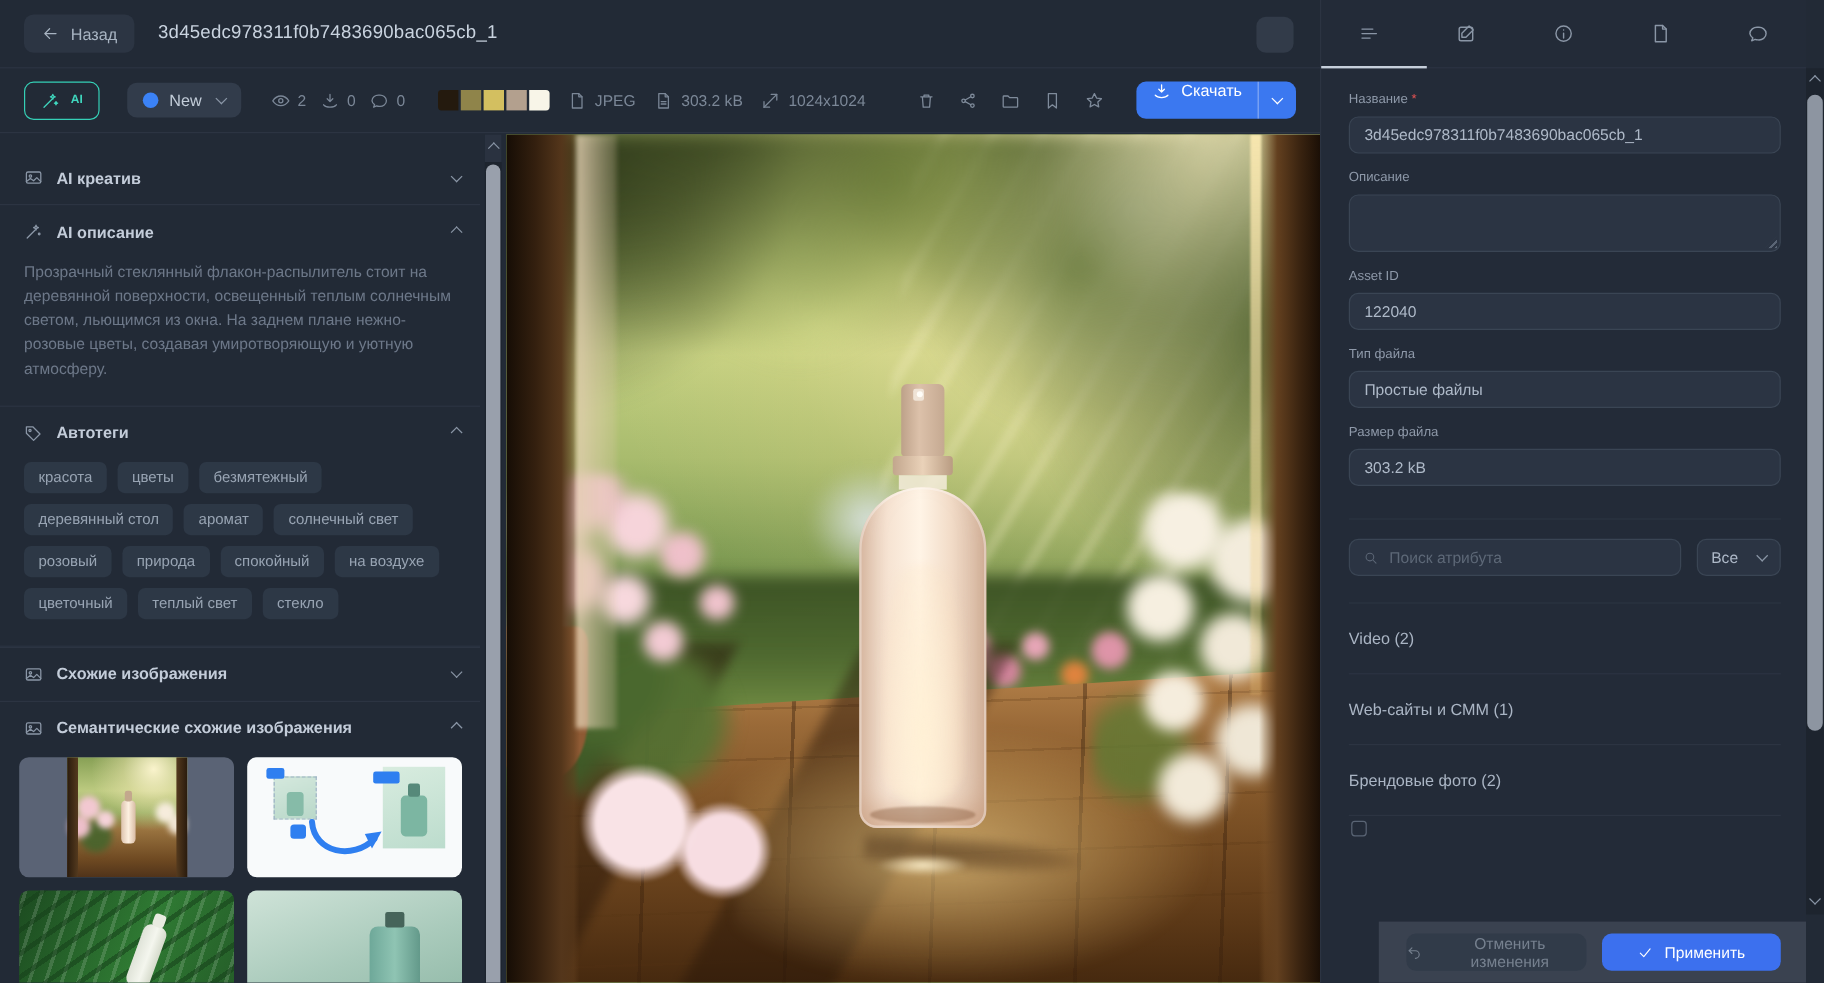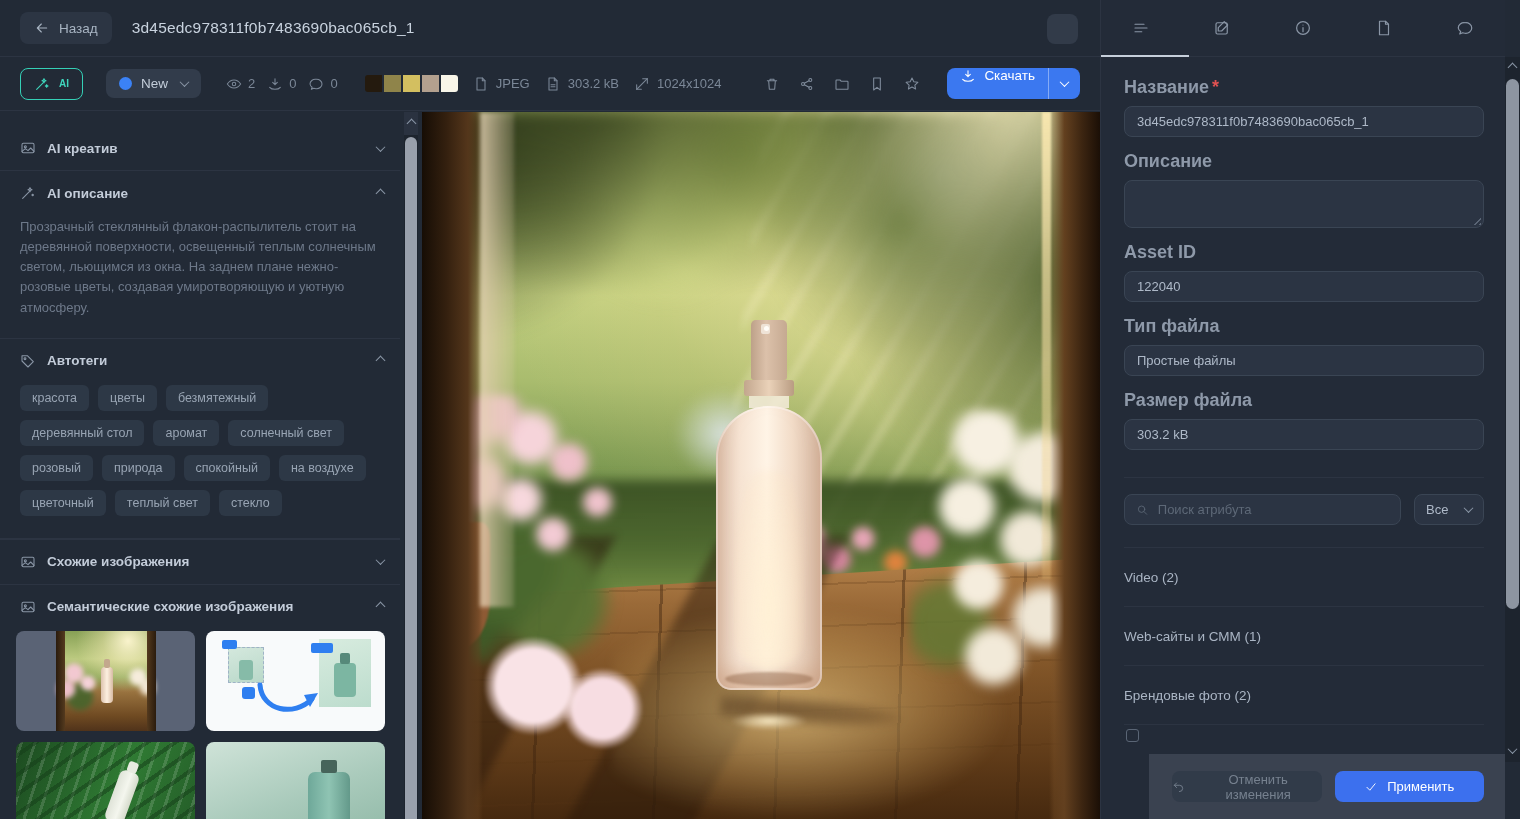--- a/index.html
+++ b/index.html
@@ -197,42 +197,42 @@
     background:radial-gradient(ellipse at 38% 50%, rgba(56,30,11,.58), rgba(56,30,11,.28) 55%, transparent 78%); }
   .st-bglow { left:308px; top:600px; width:78px; height:18px; background:radial-gradient(ellipse, rgba(255,242,205,.95), transparent 70%); filter:blur(2px); }
 
   
   .right { position:absolute; left:1100px; top:0; width:405px; height:819px; background:#232b38; border-left:1px solid #2c3442; }
   .tabs { height:57px; display:flex; border-bottom:1px solid #2c3442; position:relative; }
   .tab { flex:1; display:flex; align-items:center; justify-content:center; color:#8a96a6; cursor:pointer; }
   .tab .ic { width:18px; height:18px; }
   .tab-indicator { position:absolute; left:0; bottom:-1px; width:88px; height:2px; background:#c6cfdb; }
   .panel-body { position:absolute; top:57px; left:0; right:0; bottom:51px; padding:20px 21px 0 23px; overflow:hidden; }
-  .f-label { font-size:18px; color:#8e99a9; margin:14px 0 8px;font-weight:bold; }
+  .f-label { font-size:11px; color:#8e99a9; margin:14px 0 8px; }
   .f-label.first { margin-top:0; }
   .req { color:#e05252; margin-left:3px; }
   .f-input { width:100%; background:#2b3443; border:1px solid #3a4554; border-radius:8px; height:31px; padding:0 12px; color:#aeb9c8; font-size:13px; font-family:inherit; outline:none; }
   .ta-wrap { position:relative; }
   .f-textarea { width:100%; background:#2b3443; border:1px solid #3a4554; border-radius:8px; height:48px; padding:6px 12px; color:#aeb9c8; font-size:13px; font-family:inherit; outline:none; resize:none; display:block; }
   .ta-grip { position:absolute; right:3px; bottom:3px; width:10px; height:10px;
     background:repeating-linear-gradient(135deg, transparent 0 2px, #5a6575 2px 3.5px); clip-path:polygon(100% 0, 100% 100%, 0 100%); }
   .search-row { display:flex; gap:13px; margin-top:16px; }
   .search-box { flex:1; display:flex; align-items:center; gap:9px; background:#2b3443; border:1px solid #3a4554; border-radius:8px; height:31px; padding:0 11px; color:#5d6877; }
   .search-box input { background:none; border:none; outline:none; color:#aeb9c8; font-size:13px; width:100%; font-family:inherit; }
   .search-box input::placeholder { color:#5d6877; }
   .filter-dd { width:70px; display:flex; align-items:center; justify-content:space-between; background:#2b3443; border:1px solid #3a4554; border-radius:8px; height:31px; padding:0 11px; color:#aeb9c8; font-size:13px; cursor:pointer; }
   .filter-dd .chev { color:#8a96a6; }
   .hr-p { height:1px; background:#2c3442; }
   .hr-p.gap-top { margin-top:27px; }
   .hr-p.gap-mid { margin-top:22px; }
   .group-row { display:flex; align-items:center; gap:13px; height:58px; color:#aab5c4; font-size:13.5px; cursor:pointer; }
   .group-row .chev { color:#8a96a6; }
   .group-row .ic { stroke:#aab5c4; }
   .cb-frag { width:13px; height:13px; border:1px solid #5a6575; border-radius:3px; margin:4px 0 0 2px; }
-  .panel-footer { position:absolute; left:0; right:0; bottom:0; height:65px; background:#3a4250; display:flex; align-items:center; gap:13px; padding:0 21px 0 23px;margin-left:48px; }
+  .panel-footer { position:absolute; left:0; right:0; bottom:0; height:51px; background:#3a4250; display:flex; align-items:center; gap:13px; padding:0 21px 0 23px;margin-left:48px; }
   .btn-cancel { flex:1; height:31px; background:#313b49; border:none; border-radius:8px; color:#76818f; font-size:13px; display:flex; align-items:center; justify-content:center; gap:9px; cursor:pointer; font-family:inherit; }
   .btn-cancel .ic { stroke:#76818f; width:14px; height:14px; }
   .btn-apply { flex:1; height:31px; background:#3c70ee; border:none; border-radius:8px; color:#fff; font-size:13px; display:flex; align-items:center; justify-content:center; gap:9px; cursor:pointer; font-family:inherit; }
   .btn-apply .ic { stroke:#fff; width:14px; height:14px; }
 
   
   .sb-right { position:absolute; left:1505px; top:57px; width:15px; height:705px; background:#1d242e; }
   .sb-right .sb-up { height:21px; display:flex; align-items:center; justify-content:center; color:#8a96a6; cursor:pointer; }
   .sb-right .sb-thumb { position:absolute; left:1px; right:1px; top:22px; height:530px; background:#8d95a1; border-radius:7px; cursor:pointer; }
   .sb-right .sb-down { position:absolute; bottom:2px; left:0; right:0; height:20px; display:flex; align-items:center; justify-content:center; color:#8a96a6; cursor:pointer; }

